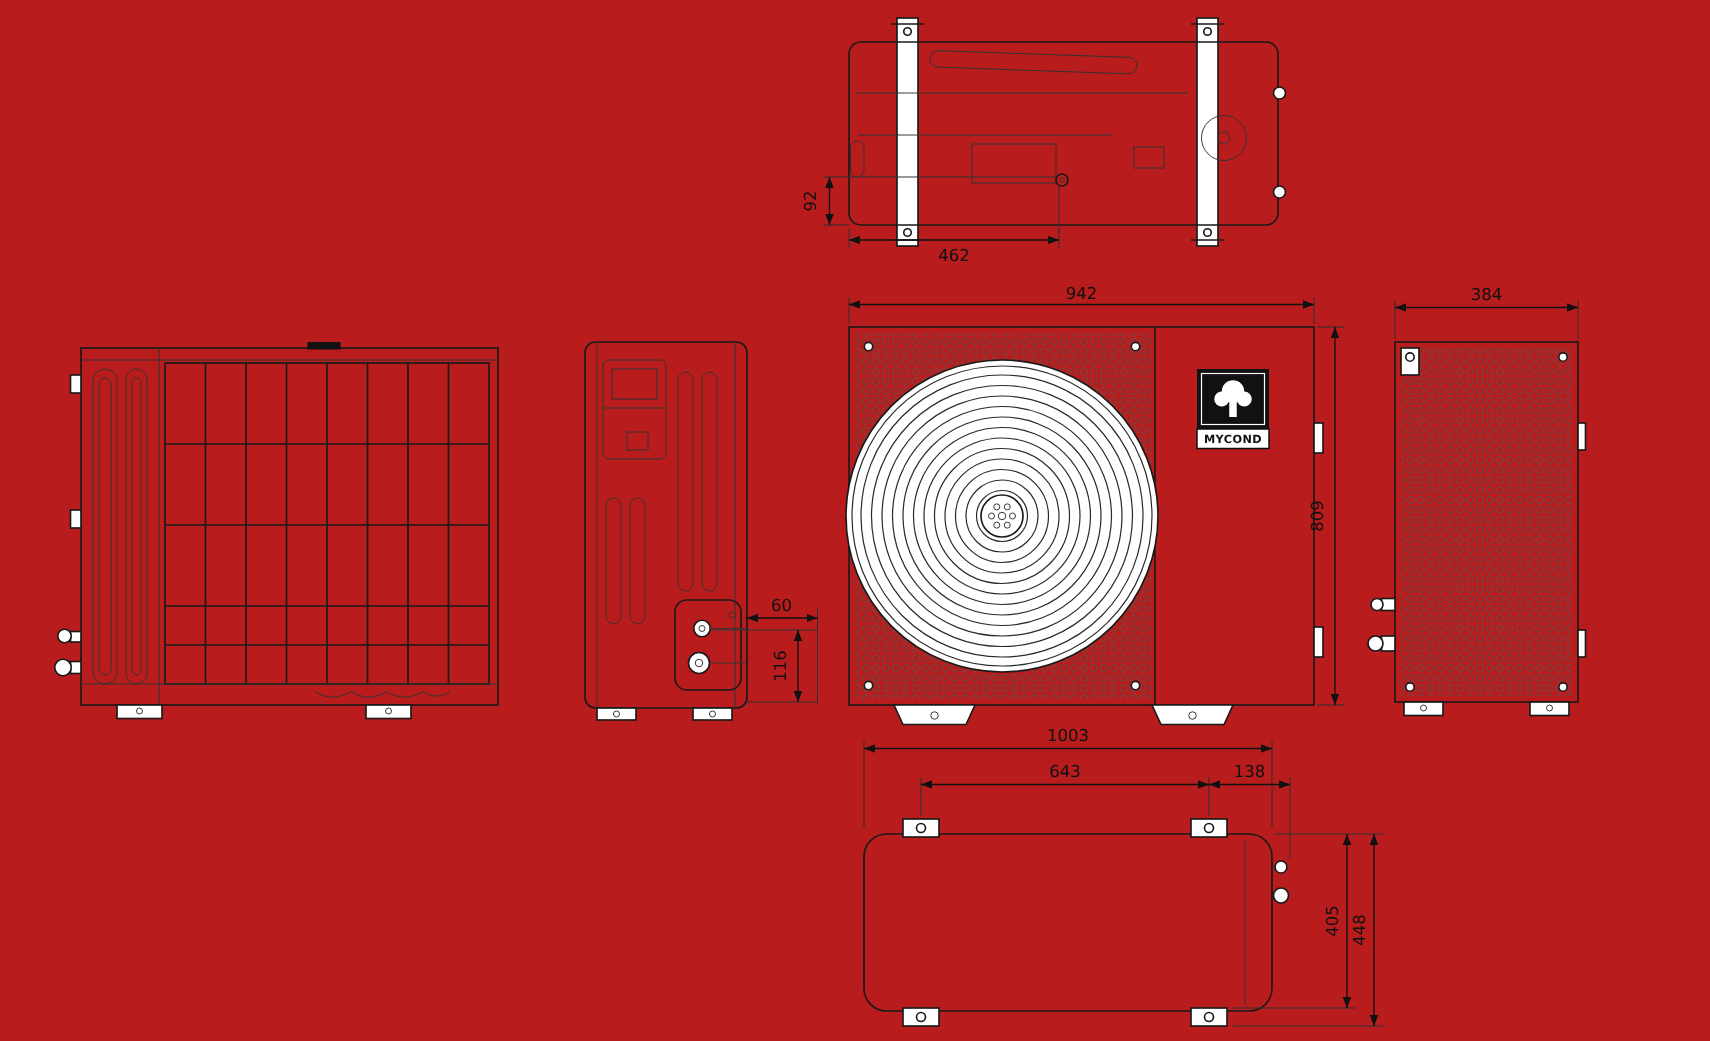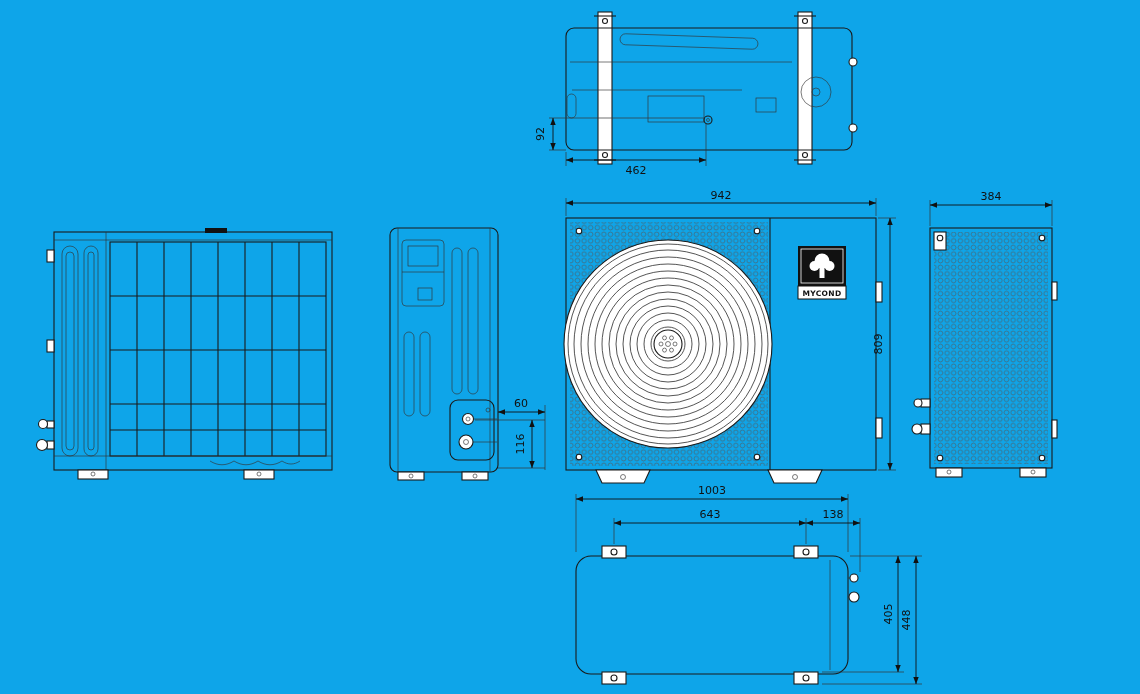--- a/index.html
+++ b/index.html
@@ -1,16 +1,16 @@
 <!DOCTYPE html>
 <html><head>
 <meta charset="utf-8">
 <style>
   html,body{margin:0;padding:0;background:#fff;}
-  .canvas{position:relative;width:1140px;height:694px;background:#0ea5e9;overflow:hidden;
+  .canvas{position:relative;width:1140px;height:694px;background:#b91c1c;overflow:hidden;
           font-family:"DejaVu Sans",sans-serif;}
   svg{position:absolute;left:0;top:0;}
   .ln{fill:none;stroke:#1a1a1a;stroke-width:1.1;}
   .lnw{fill:#fff;stroke:#1a1a1a;stroke-width:1.1;}
   .thin{fill:none;stroke:#333;stroke-width:0.65;}
   .ring{fill:none;stroke:#2a2a2a;stroke-width:0.8;}
   .dim{fill:none;stroke:#111;stroke-width:0.9;}
   .ext{fill:none;stroke:#333;stroke-width:0.7;}
   .dimtxt{font-family:"DejaVu Sans",sans-serif;font-size:11px;fill:#111;text-anchor:middle;}
   .logo-txt{font-family:"DejaVu Sans",sans-serif;font-size:7.5px;font-weight:bold;fill:#111;

